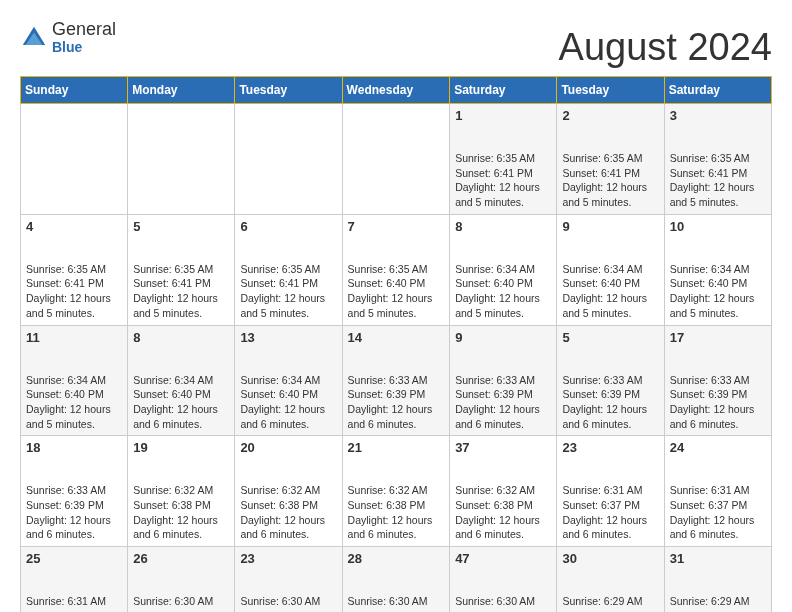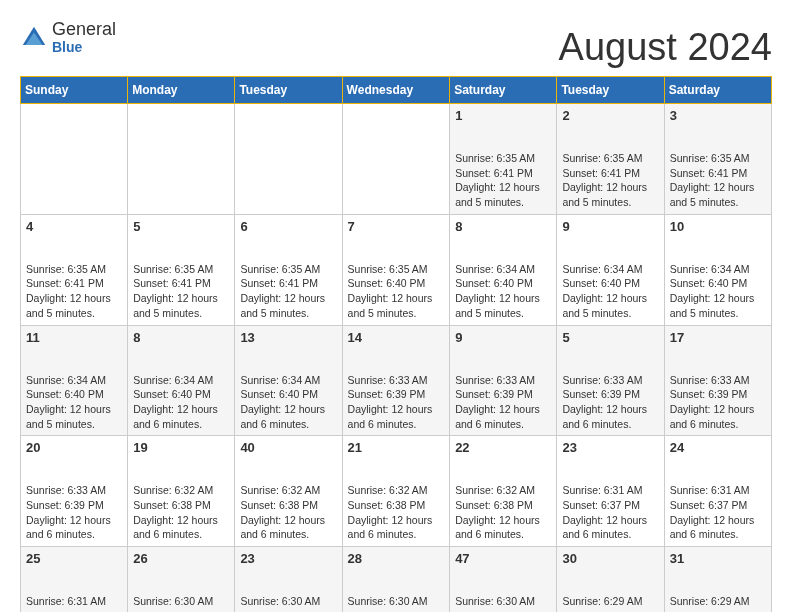--- a/index.html
+++ b/index.html
@@ -238,45 +238,45 @@
         </td>
         <td>
           <div class="day-number">17</div>
           <div class="day-info" style="white-space: pre-line;">Sunrise: 6:33 AM
 Sunset: 6:39 PM
 Daylight: 12 hours and 6 minutes.</div>
         </td>
       </tr>
       <tr>
         <td>
-          <div class="day-number">20</div>
+          <div class="day-number">18</div>
           <div class="day-info" style="white-space: pre-line;">Sunrise: 6:33 AM
 Sunset: 6:39 PM
 Daylight: 12 hours and 6 minutes.</div>
         </td>
         <td>
           <div class="day-number">19</div>
           <div class="day-info" style="white-space: pre-line;">Sunrise: 6:32 AM
 Sunset: 6:38 PM
 Daylight: 12 hours and 6 minutes.</div>
         </td>
         <td>
-          <div class="day-number">40</div>
+          <div class="day-number">20</div>
           <div class="day-info" style="white-space: pre-line;">Sunrise: 6:32 AM
 Sunset: 6:38 PM
 Daylight: 12 hours and 6 minutes.</div>
         </td>
         <td>
           <div class="day-number">21</div>
           <div class="day-info" style="white-space: pre-line;">Sunrise: 6:32 AM
 Sunset: 6:38 PM
 Daylight: 12 hours and 6 minutes.</div>
         </td>
         <td>
-          <div class="day-number">22</div>
+          <div class="day-number">37</div>
           <div class="day-info" style="white-space: pre-line;">Sunrise: 6:32 AM
 Sunset: 6:38 PM
 Daylight: 12 hours and 6 minutes.</div>
         </td>
         <td>
           <div class="day-number">23</div>
           <div class="day-info" style="white-space: pre-line;">Sunrise: 6:31 AM
 Sunset: 6:37 PM
 Daylight: 12 hours and 6 minutes.</div>
         </td>

